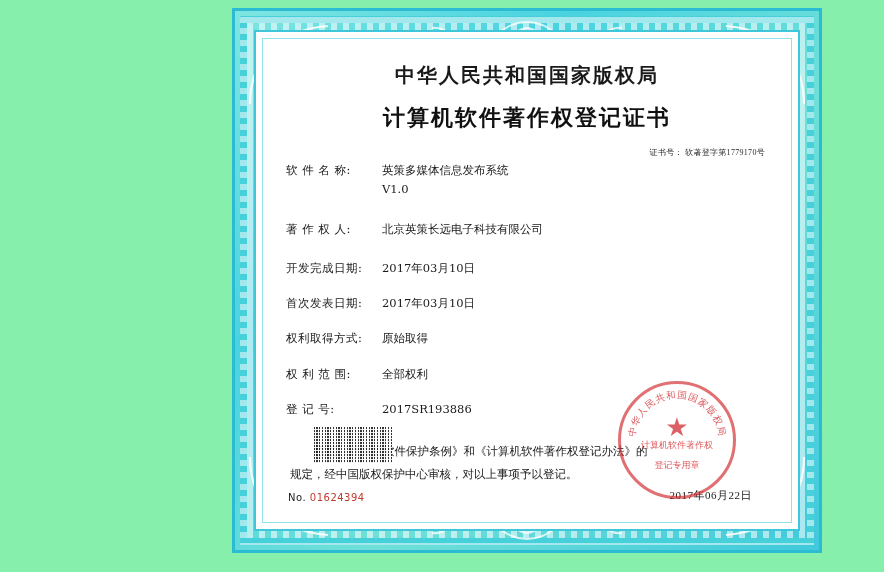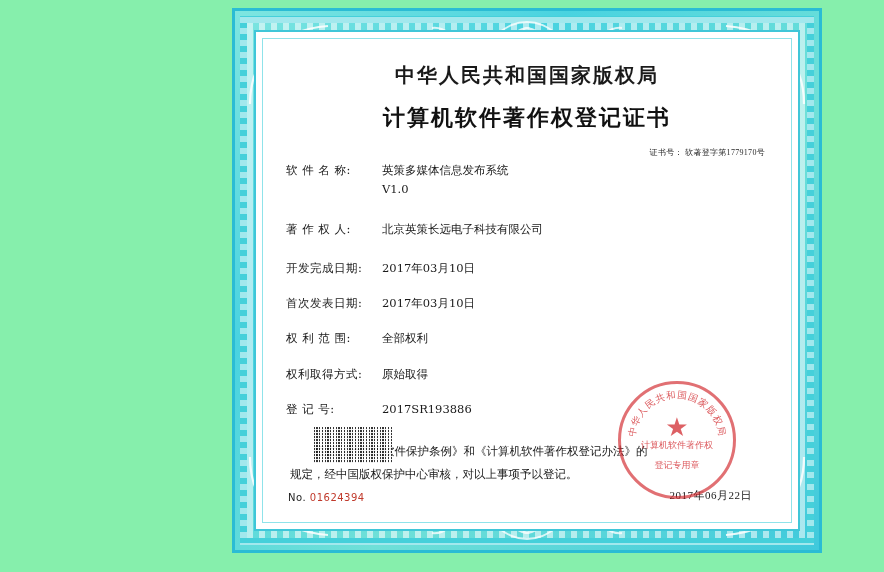--- a/index.html
+++ b/index.html
@@ -396,27 +396,27 @@
         <div class="field-label">开发完成日期:</div>
         <div class="field-value">2017年03月10日</div>
       </div>
 
       <div class="field-row row-gap-md">
         <div class="field-label">首次发表日期:</div>
         <div class="field-value">2017年03月10日</div>
       </div>
 
       <div class="field-row row-gap-md">
+        <div class="field-label">权利取得方式:</div>
+        <div class="field-value">原始取得</div>
+      </div>
+
+      <div class="field-row row-gap-md">
         <div class="field-label">权 利 范 围:</div>
         <div class="field-value">全部权利</div>
-      </div>
-
-      <div class="field-row row-gap-md">
-        <div class="field-label">权利取得方式:</div>
-        <div class="field-value">原始取得</div>
       </div>
 
       <div class="field-row">
         <div class="field-label">登 记 号:</div>
         <div class="field-value">2017SR193886</div>
       </div>
 
     </div>
 
     <div class="statement">

